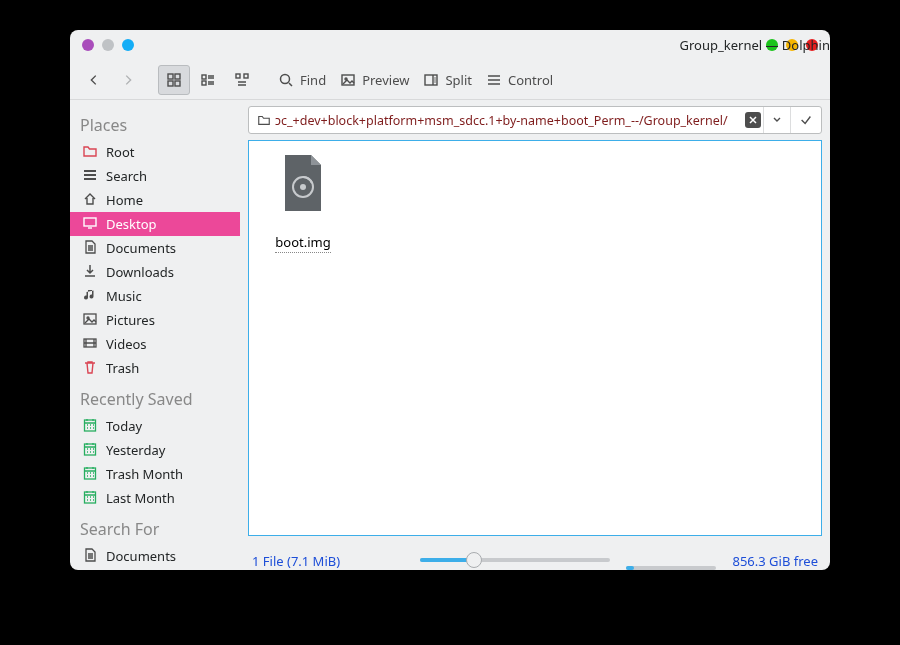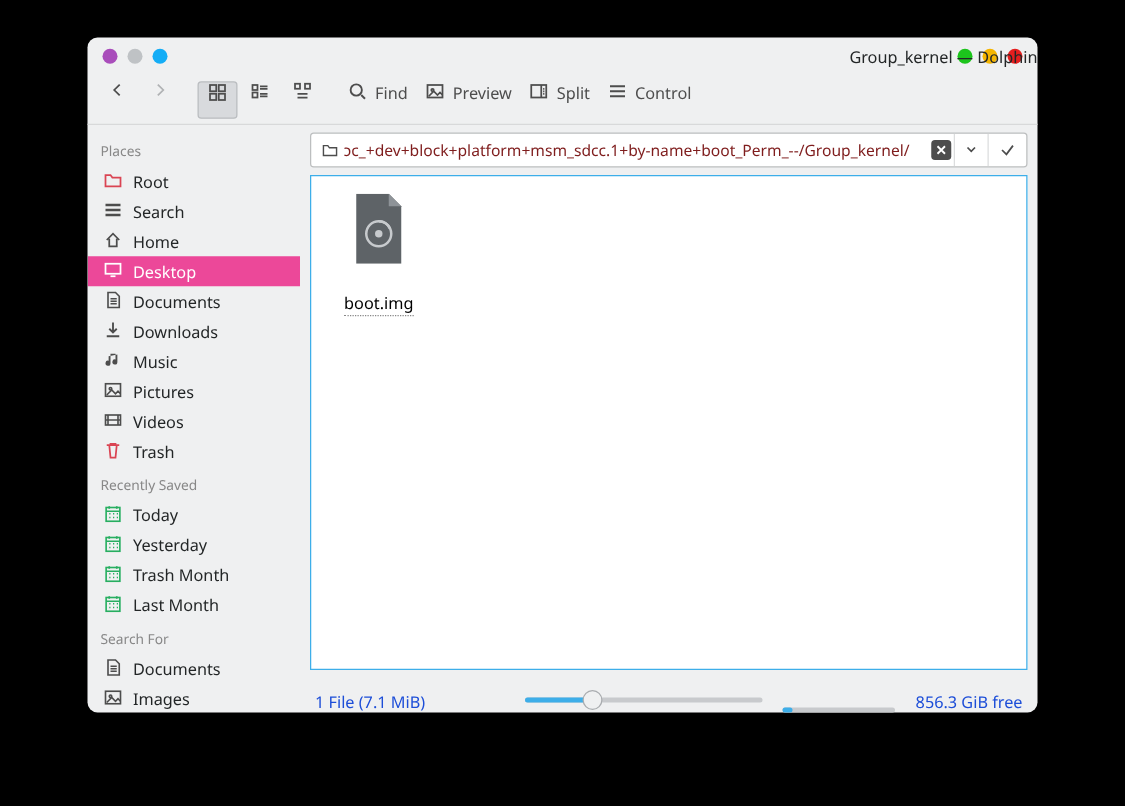--- a/index.html
+++ b/index.html
@@ -14,33 +14,33 @@
   .dot { width: 12px; height: 12px; border-radius: 50%; }
   .dot.purple { background: #a94dbb; } .dot.blue { background: #14adf6; }
   .dot.grey { background: #bfc2c5; } .dot.green { background: #1cc41c; }
   .dot.yellow { background: #f5b500; } .dot.red { background: #e61e1e; }
   .title { position: absolute; left: 0; right: 0; text-align: right; font-size: 13px; color: #232627; pointer-events: none; }
   .toolbar {
     height: 40px; display: flex; align-items: center; padding: 0 8px; gap: 2px;
     border-bottom: 1px solid #d8d9da;
   }
   .tbtn {
-    height: 30px; min-width: 30px; display: flex; align-items: flex-start; justify-content: center;
+    height: 30px; min-width: 30px; display: flex; align-items: center; justify-content: center;
     padding: 0 6px; border-radius: 3px; color: #4d4d4d; font-size: 13px; gap: 6px;
   }
   .tbtn.icononly { padding: 0; width: 32px; }
   .tbtn.active { background: #d8dadd; border: 1px solid #b9bcbf; }
   .tbar-sep { width: 10px; }
   .tbtn svg, .icon svg { display: block; }
 
   .body { flex: 1; display: flex; min-height: 0; }
   .sidebar { width: 170px; overflow-y: auto; padding: 6px 0; font-size: 13px; color: #232627; }
   .sidebar::-webkit-scrollbar { width: 8px; }
   .sidebar::-webkit-scrollbar-thumb { background: #b8bbbe; border-radius: 4px; }
-  .shead { color: #888; padding: 8px 10px 4px; font-size: 11px; }
+  .shead { color: #888; padding: 8px 10px 4px; font-size: 16px; }
   .sitem { display: flex; align-items: flex-start; gap: 8px; padding: 3px 10px 3px 12px; cursor: default; }
   .sitem.selected { background: #ec4899; color: #fff; }
   .sitem .icon { width: 16px; height: 16px; display: flex; align-items: center; justify-content: center; }
 
   .main { flex: 1; display: flex; flex-direction: column; min-width: 0; }
   .loc {
     margin: 6px 8px; height: 28px; background: #fff; border: 1px solid #bcbebf; border-radius: 3px;
     display: flex; align-items: center; font-size: 12.5px; color: #7f1d1d; overflow: hidden;
   }
   .loc .folder-ic { padding: 0 4px 0 8px; display: flex; }

